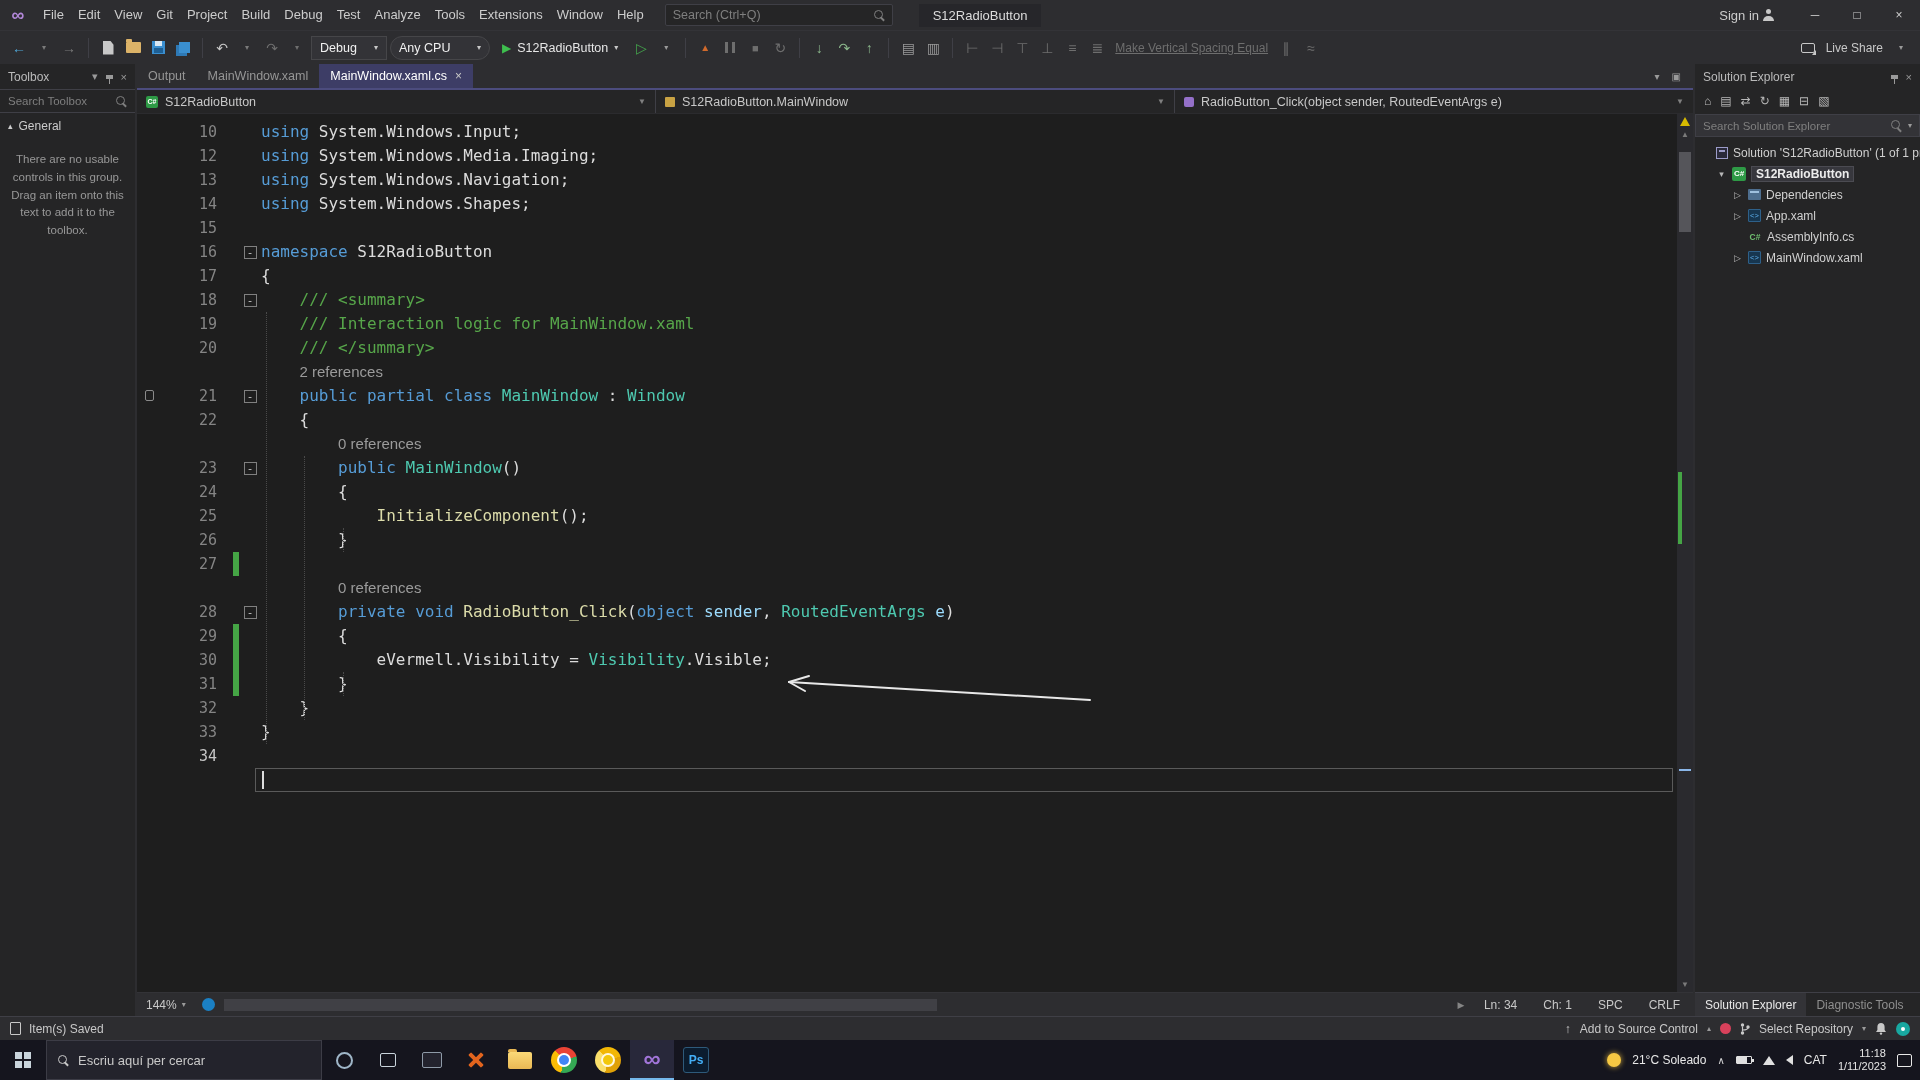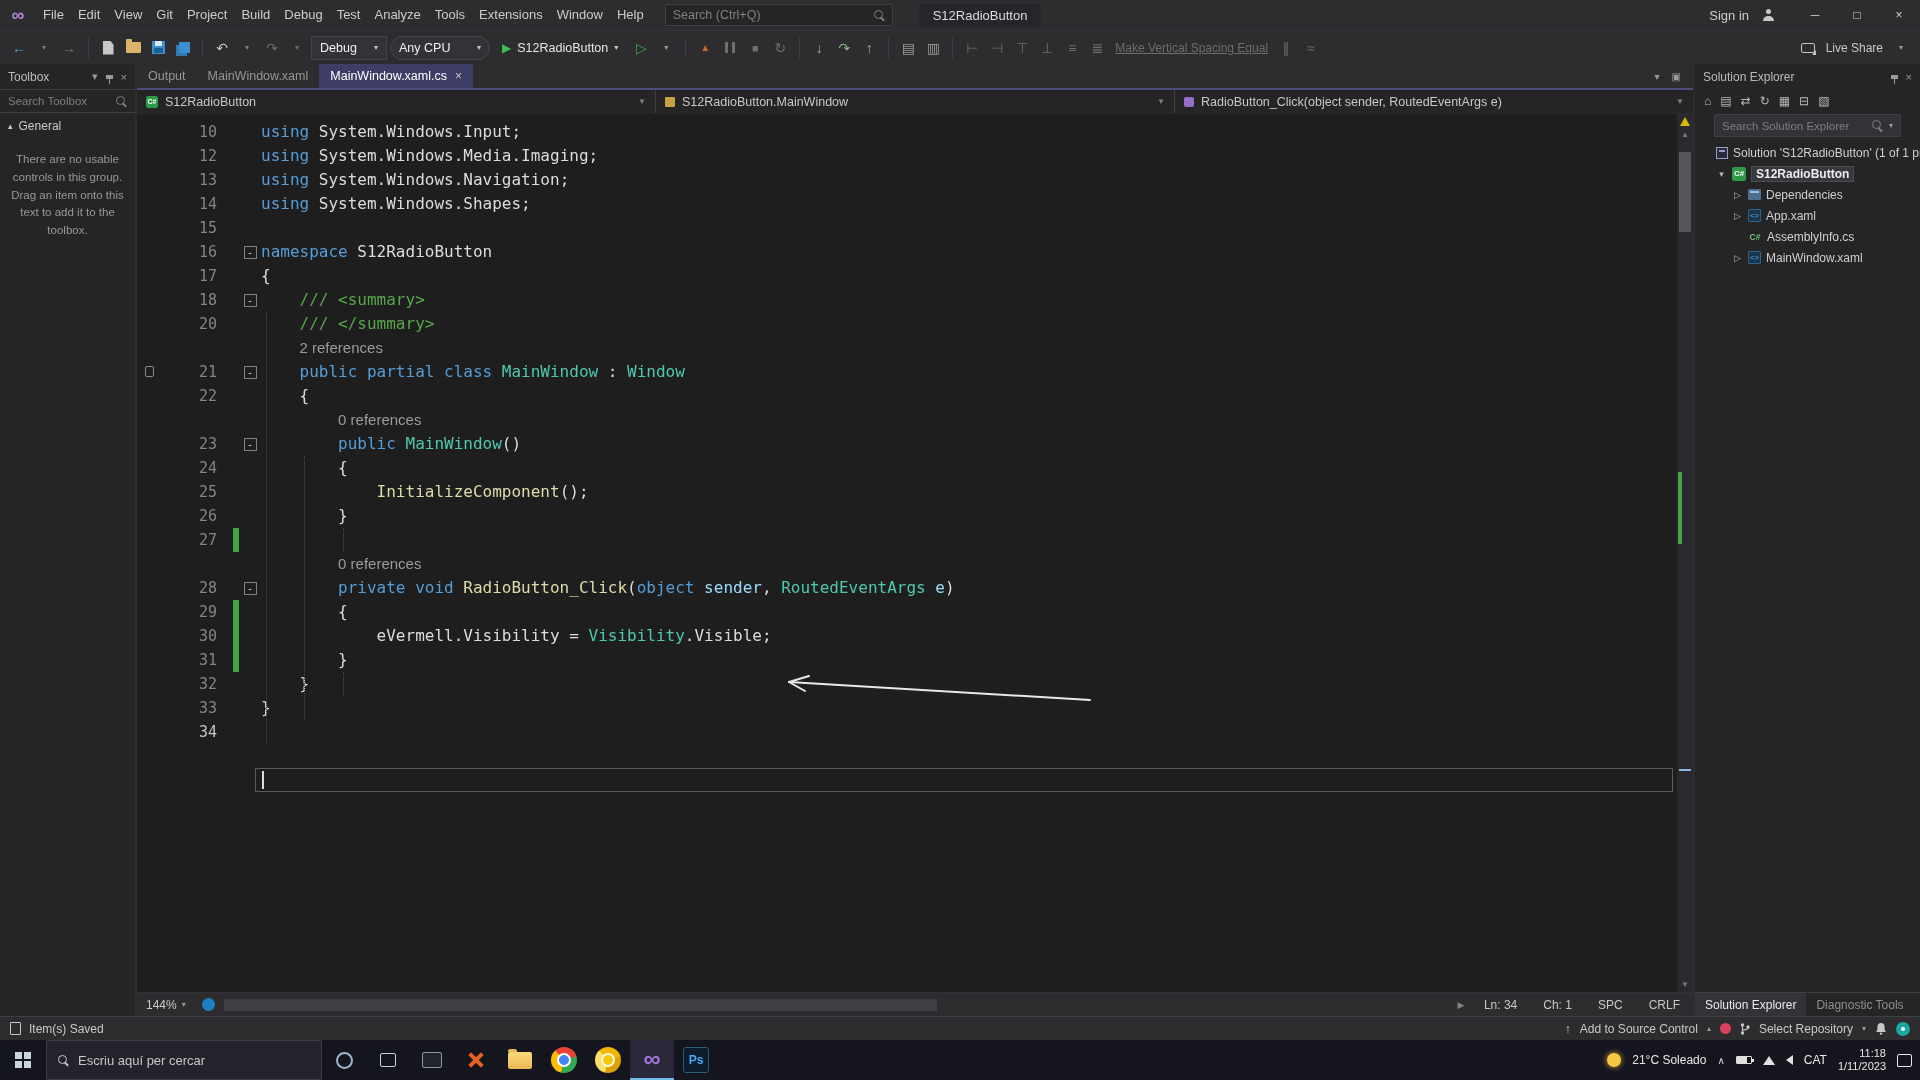--- a/index.html
+++ b/index.html
@@ -7,21 +7,21 @@
 .app{width:1920px;height:1080px;display:flex;flex-direction:column}
 
 .titlebar{height:30px;background:#2D2D30;display:flex;align-items:center;font-size:13px;flex:none}
 .vs-logo{width:36px;text-align:center;color:#B287D8;font-size:18px;font-weight:bold}
 .menubar{display:flex}
 .menu-item{padding:0 7px;line-height:30px;color:#CCC;cursor:default}
 .qsearch{margin-left:14px;width:228px;height:22px;background:#252526;border:1px solid #3F3F46;border-radius:2px;display:flex;align-items:center;padding:0 7px;color:#7F7F7F;gap:6px}
 .qsearch .txt{flex:1;font-size:12.5px}
 .wtitle{margin-left:26px;background:#26262A;padding:4px 14px;color:#DCDCDC}
 .tb-right{margin-left:auto;display:flex;align-items:center;height:30px}
-.signin{display:flex;align-items:center;gap:13px;margin-right:20px}
+.signin{display:flex;align-items:center;gap:3px;margin-right:20px}
 .wbtn{width:42px;height:30px;display:flex;align-items:center;justify-content:center;color:#CCC;font-size:12px}
 
 .toolbar{height:34px;background:#2D2D30;display:flex;align-items:center;padding:0 8px;gap:3px;font-size:13px;flex:none;border-top:1px solid #333337}
 .tsep{width:1px;height:20px;background:#3F3F46;margin:0 5px;flex:none}
 .ticon{width:22px;height:22px;display:flex;align-items:center;justify-content:center;font-size:14px;flex:none}
 .tdd{height:24px;background:#333337;border:1px solid #464649;display:flex;align-items:center;padding:0 8px;color:#F1F1F1;flex:none;font-size:12.5px}
 .tdd .dd-caret{margin-left:auto;color:#C8C8C8;font-size:8px}
 .startbtn{display:flex;align-items:center;gap:6px;padding:0 9px;color:#E6E6E6;flex:none;font-size:12.5px}
 .startbtn .play{color:#3EBE4E;font-size:12px}
 .startbtn .dd-caret{color:#C8C8C8;font-size:8px}
@@ -75,21 +75,21 @@
 .zoom{padding:0 9px;display:flex;gap:5px;align-items:center}
 .zoom .dd-caret{font-size:8px;color:#9A9A9A}
 .health{width:13px;height:13px;border-radius:50%;background:#1B80C4;margin:0 7px;flex:none}
 .hscroll{flex:1;height:100%;position:relative}
 .hthumb{position:absolute;left:2px;top:6px;height:12px;width:58%;background:#404045}
 .hsarrow{width:20px;text-align:center;color:#858585;font-size:9px}
 .stat{padding:0 13px;white-space:nowrap}
 
 .solexp{width:227px;background:#252526;border-left:2px solid #2D2D30;display:flex;flex-direction:column;font-size:12px;flex:none}
 .se-toolbar{height:24px;display:flex;align-items:center;gap:9px;padding:0 9px;color:#B8B8B8;font-size:12px}
-.se-search{height:23px;margin:1px 19px 3px;background:#333337;border:1px solid #3F3F46;display:flex;align-items:center;padding:0 7px;color:#7F7F7F;gap:6px;font-size:11.5px}
+.se-search{height:23px;margin:1px 0 3px;background:#333337;border:1px solid #3F3F46;display:flex;align-items:center;padding:0 7px;color:#7F7F7F;gap:6px;font-size:11.5px}
 .se-tree{flex:1;overflow:hidden;padding-top:2px}
 .se-row{height:21px;display:flex;align-items:center;gap:5px;color:#D0D0D0;white-space:nowrap;overflow:hidden}
 .se-exp{width:11px;font-size:9px;color:#B8B8B8;text-align:center;flex:none}
 .se-label{overflow:hidden}
 .se-row.sel .se-label{font-weight:bold;background:#37373D;border:1px solid #4B4B52;padding:0 4px;color:#ECECEC}
 .se-tabs{height:24px;border-top:1px solid #3F3F46;display:flex;align-items:stretch;font-size:12px;flex:none}
 .se-tab{padding:0 10px;display:flex;align-items:center;color:#8F8F8F}
 .se-tab.active{color:#E8E8E8;background:#333337}
 
 .statusbar{height:24px;background:#2D2D30;border-top:1px solid #3F3F46;display:flex;align-items:center;font-size:12px;color:#C8C8C8;padding:0 10px;gap:8px;flex:none}
@@ -375,20 +375,26 @@
               </div>
               <div class="row">
                 <div class="lnum">18</div>
                 <div class="chg"></div>
                 <div class="fold">
                   <span class="foldbox">-</span>
                 </div>
                 <div class="codetext"><span class="cm">    /// &lt;summary&gt;</span></div>
               </div>
               <div class="row">
+                <div class="lnum">19</div>
+                <div class="chg"></div>
+                <div class="fold"></div>
+                <div class="codetext"><span class="cm">    /// Interaction logic for MainWindow.xaml</span></div>
+              </div>
+              <div class="row">
                 <div class="lnum">20</div>
                 <div class="chg"></div>
                 <div class="fold"></div>
                 <div class="codetext"><span class="cm">    /// &lt;/summary&gt;</span></div>
               </div>
               <div class="row">
                 <div class="lnum"></div>
                 <div class="chg"></div>
                 <div class="fold"></div>
                 <span class="lens" style="margin-left: 38.52px; align-self: center;">2 references</span>

